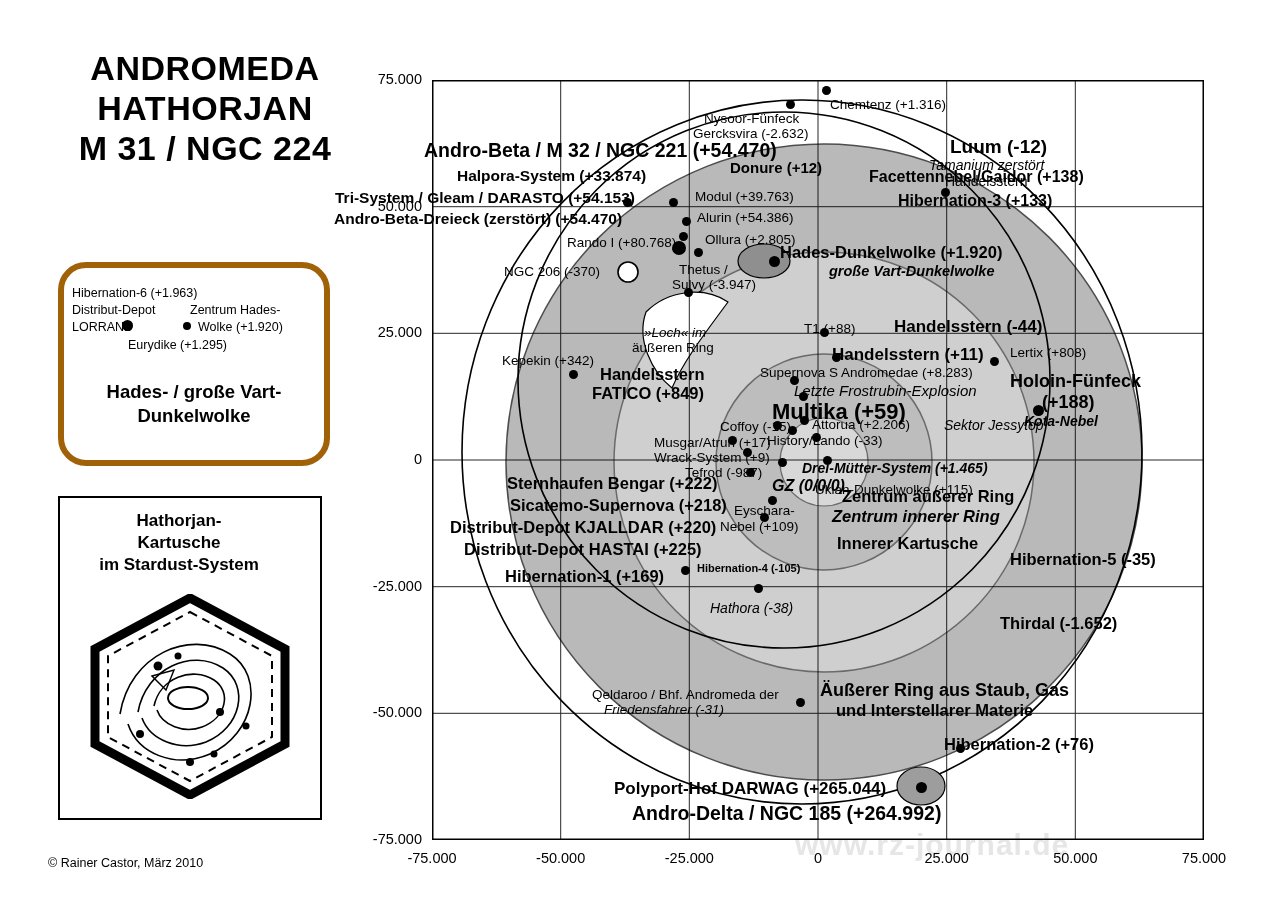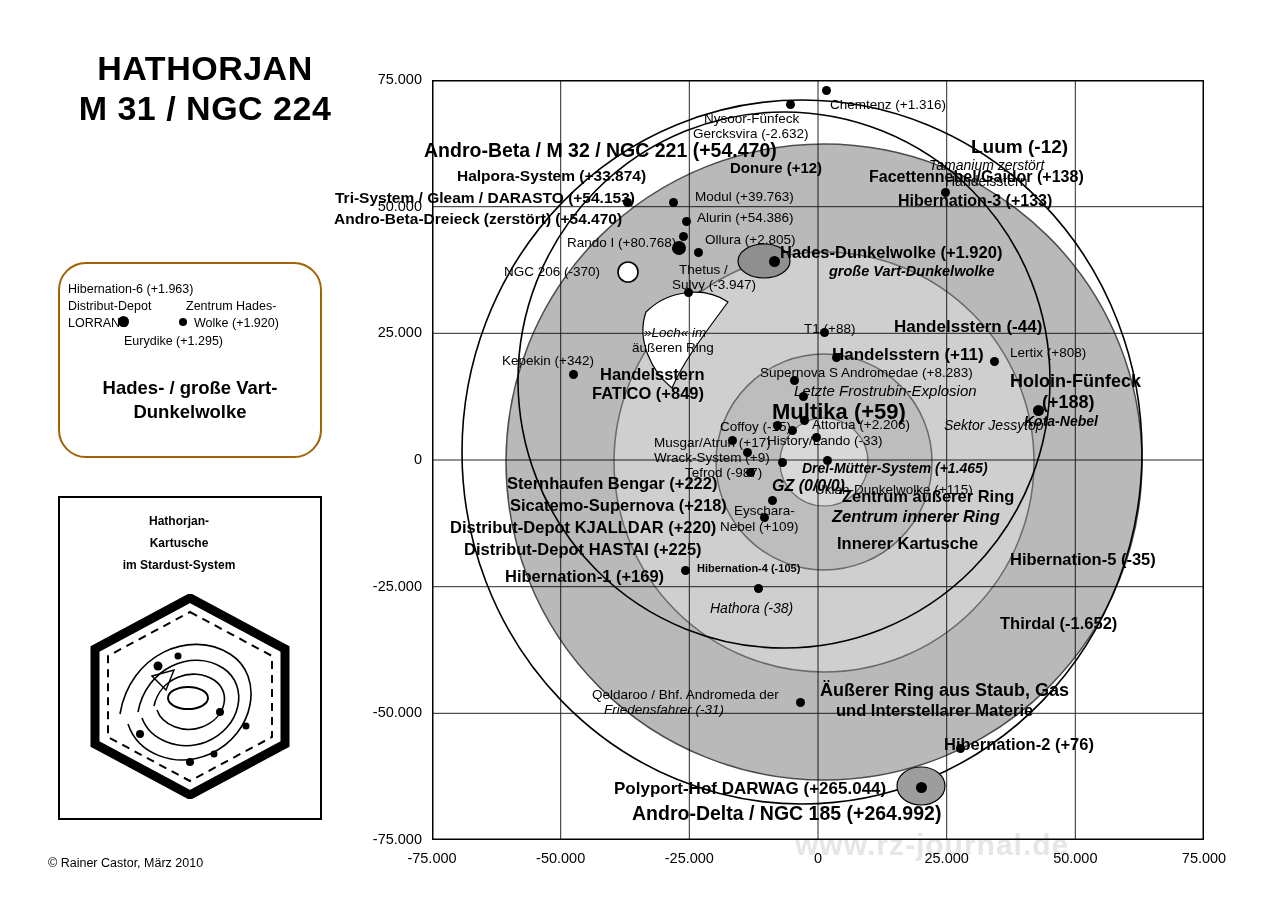--- a/index.html
+++ b/index.html
@@ -17,38 +17,38 @@
   #title{
     position:absolute;left:40px;top:48px;width:330px;
     font-weight:bold;font-size:34px;line-height:40px;
     letter-spacing:0.5px;text-align:center;
   }
   #title div{white-space:nowrap;}
 
   
   #legend1{
     position:absolute;left:58px;top:262px;width:260px;height:192px;
-    border:2px solid #a16207;border-radius:28px;background:#fff;
+    border:6px solid #a16207;border-radius:28px;background:#fff;
   }
   #legend1 .lbl{position:absolute;font-size:12.5px;white-space:nowrap;}
   #legend1 .dotA{position:absolute;width:11px;height:11px;background:#000;border-radius:50%;}
   #legend1 .dotB{position:absolute;width:8px;height:8px;background:#000;border-radius:50%;}
   #legend1 .cap{
     position:absolute;left:0;top:112px;width:260px;text-align:center;
     font-size:18.5px;font-weight:bold;line-height:24px;
   }
 
   
   #legend2{
     position:absolute;left:58px;top:496px;width:260px;height:320px;
     border:2px solid #000;background:#fff;
   }
   #legend2 .cap{
     position:absolute;left:0;top:12px;width:238px;text-align:center;
-    font-size:12px;font-weight:bold;line-height:22px;
+    font-size:17px;font-weight:bold;line-height:22px;
   }
   #legend2 .art{position:absolute;left:20px;top:96px;width:220px;height:205px;}
 
   #copyright{
     position:absolute;left:48px;top:856px;font-size:12.5px;white-space:nowrap;
   }
 
   
   #wm{
     position:absolute;left:790px;top:560px;
@@ -73,20 +73,21 @@
 </style>
 </head>
 <body>
 
 <div class="stage">
 
   <div id="wm">rz</div>
   <div id="wm2">www.rz-journal.de</div>
 
   <div id="title">
+    <div>ANDROMEDA</div>
     <div>HATHORJAN</div>
     <div>M 31 / NGC 224</div>
   </div>
 
   <div id="legend1">
     <div class="lbl" style="left:8px;top:18px;">Hibernation-6 (+1.963)</div>
     <div class="lbl" style="left:8px;top:35px;">Distribut-Depot</div>
     <div class="lbl" style="left:8px;top:52px;">LORRAND</div>
     <div class="lbl" style="left:126px;top:35px;">Zentrum Hades-</div>
     <div class="lbl" style="left:134px;top:52px;">Wolke (+1.920)</div>
@@ -200,21 +201,21 @@
         <div class="p" style="left: 248.5px; top: 485.5px; width: 9px; height: 9px;"></div>
         <div class="p" style="left: 321.5px; top: 503.5px; width: 9px; height: 9px;"></div>
         <div class="p" style="left: 363.5px; top: 617.5px; width: 9px; height: 9px;"></div>
         <div class="p" style="left: 523.5px; top: 663.5px; width: 9px; height: 9px;"></div>
         <div class="p" style="left: 483.5px; top: 701.5px; width: 11px; height: 11px;"></div>
       </div>
     <div id="maplabels">
         <div class="lab" style="left: 398px; top: 18px; font-size: 13.5px; font-weight: normal; font-style: normal;">Chemtenz (+1.316)</div>
         <div class="lab" style="left: 272px; top: 32px; font-size: 13.5px; font-weight: normal; font-style: normal;">Nysoor-Fünfeck</div>
         <div class="lab" style="left: 261px; top: 47px; font-size: 13.5px; font-weight: normal; font-style: normal;">Gercksvira (-2.632)</div>
-        <div class="lab" style="left: 518px; top: 57px; font-size: 19px; font-weight: bold; font-style: normal; margin-left: 21px;">Luum (-12)</div>
+        <div class="lab" style="left: 518px; top: 57px; font-size: 19px; font-weight: bold; font-style: normal;">Luum (-12)</div>
         <div class="lab" style="left: 497px; top: 78px; font-size: 14px; font-weight: normal; font-style: italic;">Tamanium zerstört</div>
         <div class="lab" style="left: 513px; top: 94px; font-size: 14px; font-weight: normal; font-style: normal;">Handelsstern</div>
         <div class="lab" style="left: -8px; top: 60px; font-size: 19.5px; font-weight: bold; font-style: normal;">Andro-Beta / M 32 / NGC 221 (+54.470)</div>
         <div class="lab" style="left: 25px; top: 88px; font-size: 15.5px; font-weight: bold; font-style: normal;">Halpora-System (+33.874)</div>
         <div class="lab" style="left: 268px; top: 80px; font-size: 15px; font-weight: bold; font-style: normal; margin-left: 30px;">Donure (+12)</div>
         <div class="lab" style="left: 437px; top: 88px; font-size: 16px; font-weight: bold; font-style: normal;">Facettennebel/Gaidor (+138)</div>
         <div class="lab" style="left: -97px; top: 110px; font-size: 15.5px; font-weight: bold; font-style: normal;">Tri-System / Gleam / DARASTO (+54.153)</div>
         <div class="lab" style="left: 263px; top: 110px; font-size: 13.5px; font-weight: normal; font-style: normal;">Modul (+39.763)</div>
         <div class="lab" style="left: 466px; top: 112px; font-size: 16px; font-weight: bold; font-style: normal;">Hibernation-3 (+133)</div>
         <div class="lab" style="left: -98px; top: 131px; font-size: 15.5px; font-weight: bold; font-style: normal;">Andro-Beta-Dreieck (zerstört) (+54.470)</div>

